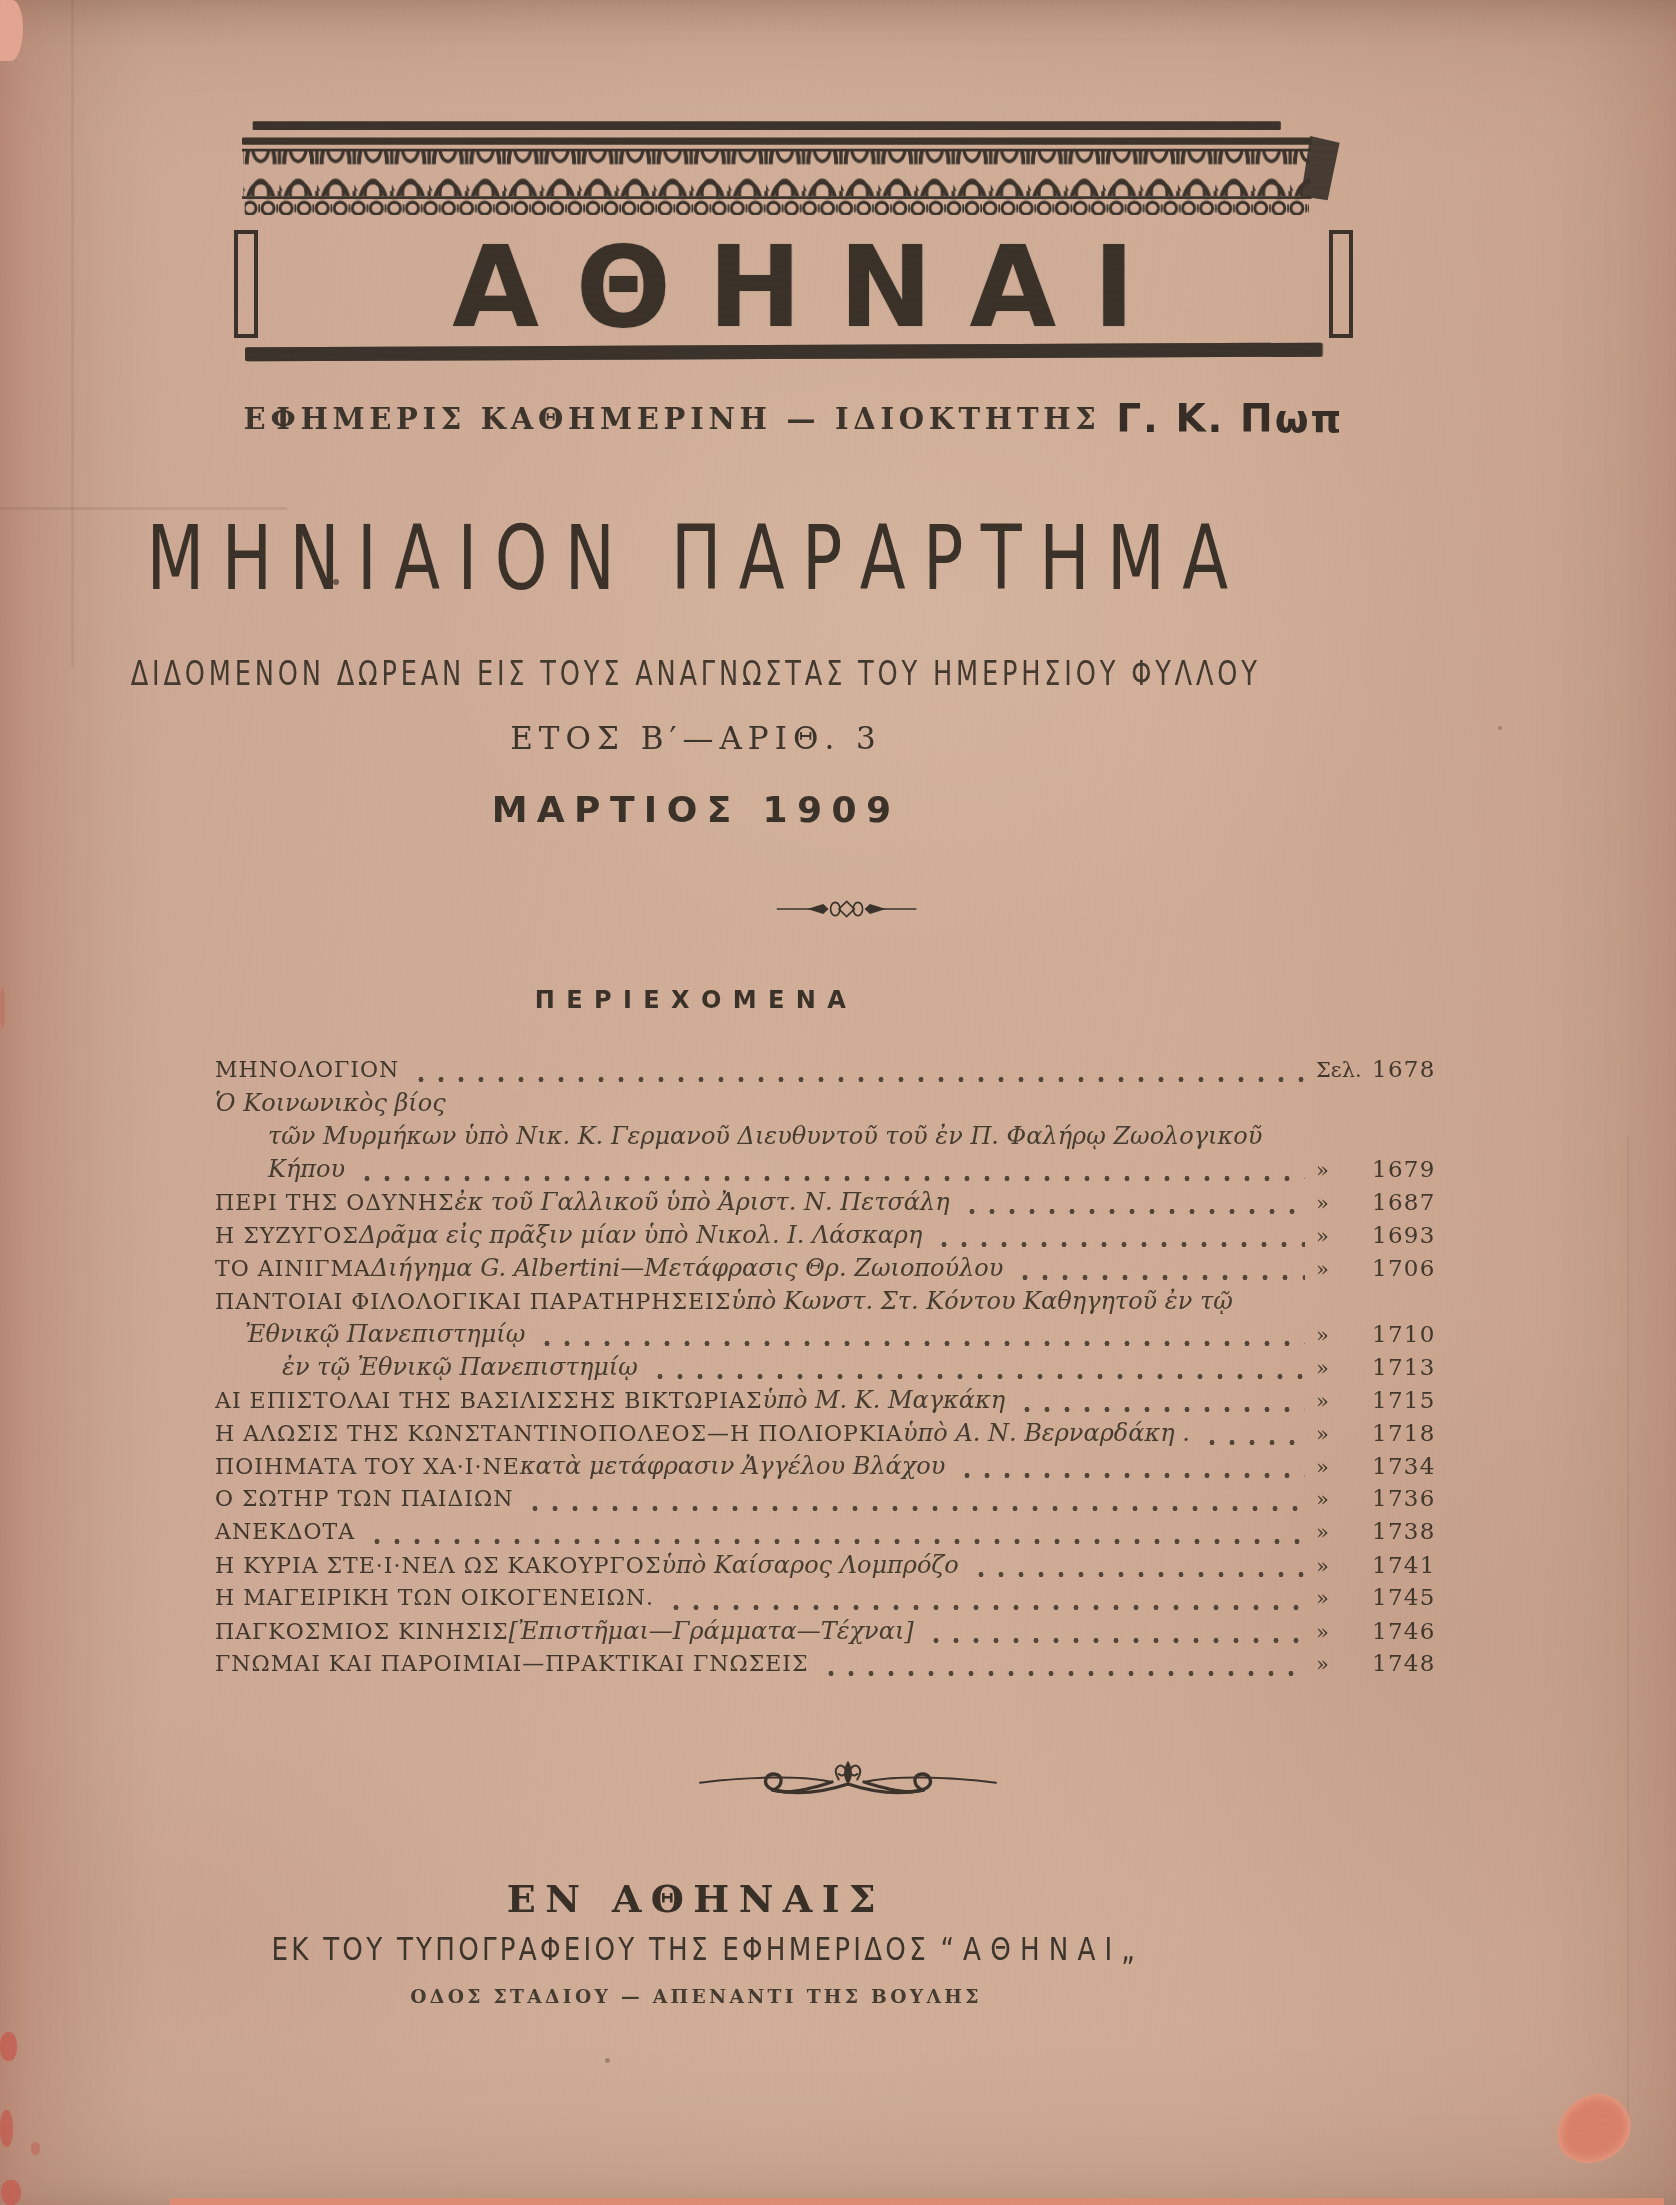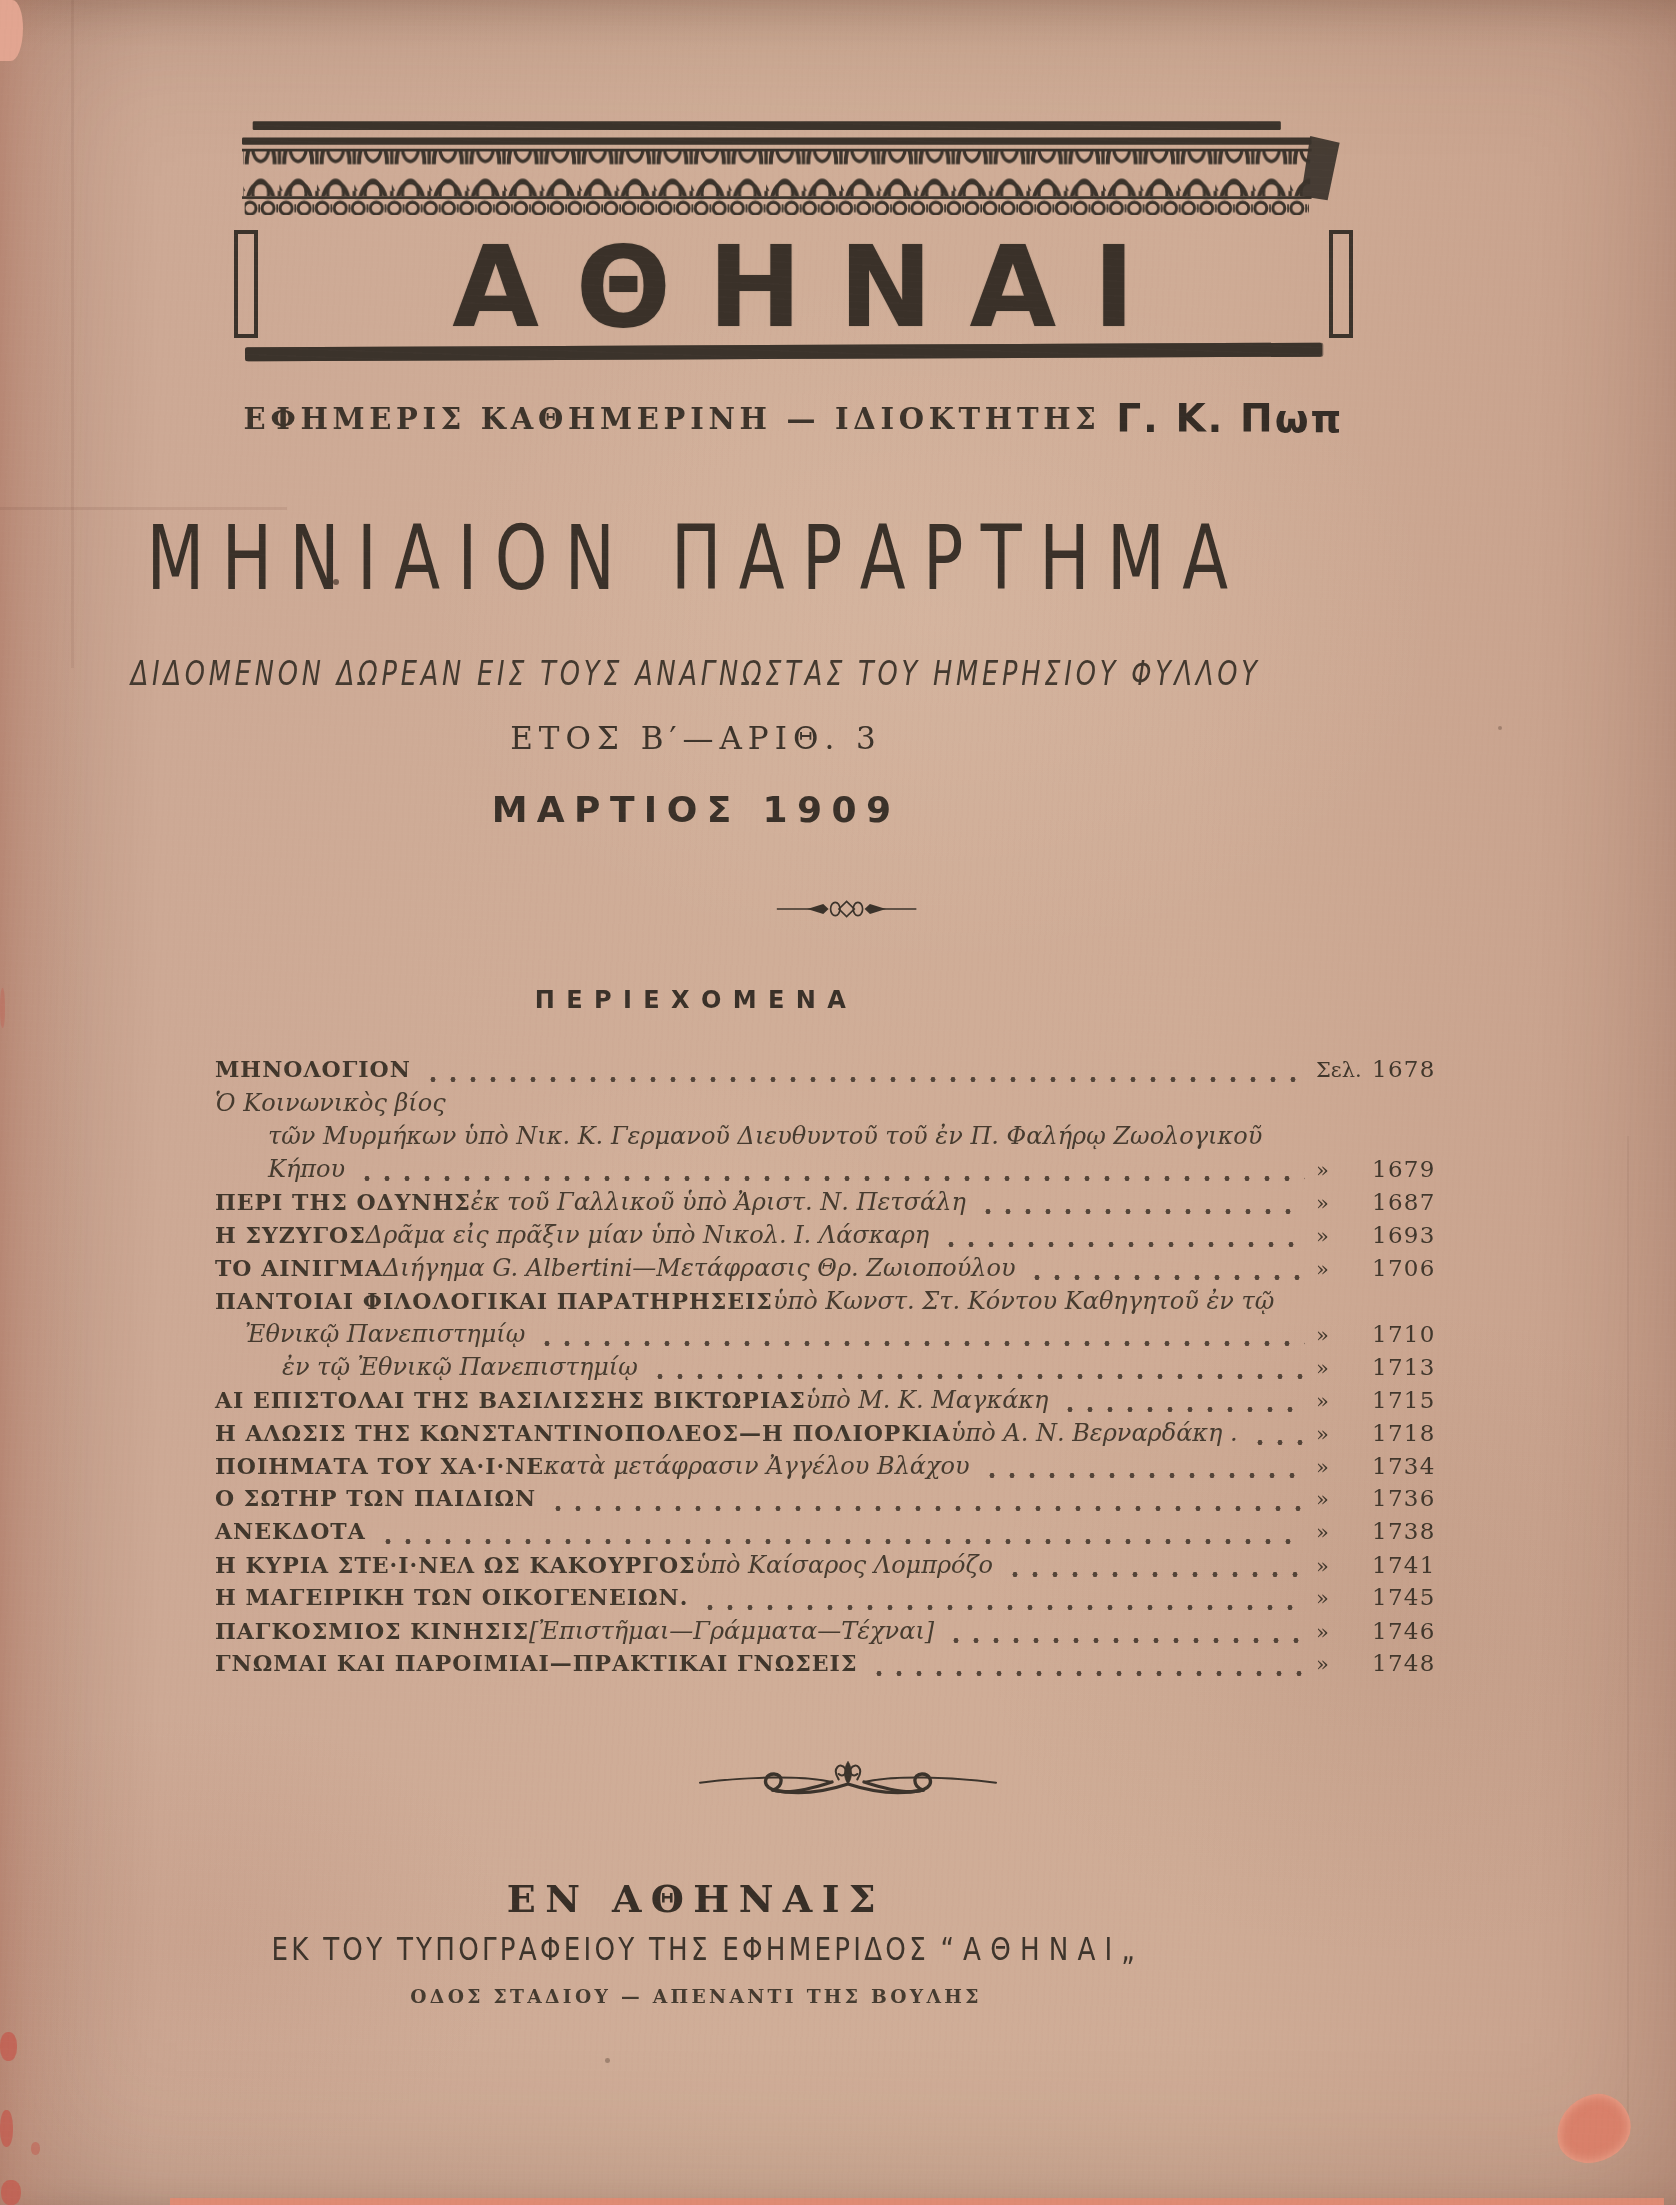--- a/index.html
+++ b/index.html
@@ -67,32 +67,32 @@
     transform:rotate(-.25deg);border-radius:2px;box-shadow:1.3px 0 0 rgba(59,51,43,.6);}
 
   
   .subtitle{position:absolute;left:242px;top:396px;width:1103px;text-align:center;white-space:nowrap;}
   .subtitle .st-main{font-family:"DejaVu Serif", serif;font-size:29px;letter-spacing:4.7px;font-weight:bold;color:#3d342b;}
   .subtitle .st-owner{font-family:"DejaVu Sans", sans-serif;font-size:39px;font-weight:bold;letter-spacing:2px;color:#352d26;vertical-align:-2.7px;}
   .center-row{position:absolute;left:0;width:1392px;text-align:center;white-space:nowrap;}
   .supp{top:520px;}
   .supp .stretch{display:inline-block;transform:scale(1,1.32);transform-origin:center;
     font-family:"DejaVu Sans", sans-serif;font-weight:400;font-size:67px;letter-spacing:17.4px;color:#3a3129;}
-  .free{top:658px;font-style:italic;}
+  .free{top:658px;}
   .free .stretch{display:inline-block;transform:scale(.95,1.24);transform-origin:center;
     font-family:"DejaVu Sans", sans-serif;font-weight:400;font-size:27px;letter-spacing:4px;color:#43392f;}
   .issue{top:720px;font-family:"DejaVu Serif", serif;font-size:31px;letter-spacing:6px;color:#3d342b;}
   .date{top:789px;font-family:"DejaVu Sans", sans-serif;font-weight:bold;font-size:36px;letter-spacing:9.4px;color:#3a3129;}
   .divider{position:absolute;left:50%;top:899px;transform:translateX(-51%);width:140px;height:20px;}
   .toc-title{top:986px;font-family:"DejaVu Sans", sans-serif;font-weight:bold;font-size:24px;letter-spacing:11.4px;color:#3a3129;}
 
   
   .toc{position:absolute;left:215px;top:1056px;width:1224px;font-size:22px;color:#41372c;}
   .toc-line{display:flex;align-items:baseline;height:33px;white-space:nowrap;}
-  .t-title{letter-spacing:1px;font-weight:700;}
+  .t-title{letter-spacing:1px;font-weight:400;}
   .t-annot{font-size:24px;color:#463b2f;font-style:italic;}
   .t-leader{flex:1 1 auto;align-self:flex-end;height:8px;margin:0 10.7px 5.3px 12px;
     background-image:radial-gradient(circle, rgba(62,50,40,.85) 0 2.3px, transparent 2.7px);
     background-size:20px 6.7px;background-repeat:repeat-x;background-position:0 60%;}
   .t-leader.no-dots{background:none;}
   .t-col{width:56px;flex:0 0 auto;font-size:21px;}
   .t-page{width:67px;flex:0 0 auto;letter-spacing:1.3px;font-size:23px;}
 
   
   .flourish{position:absolute;left:50%;top:1752px;transform:translateX(-50%);width:307px;height:52px;}

